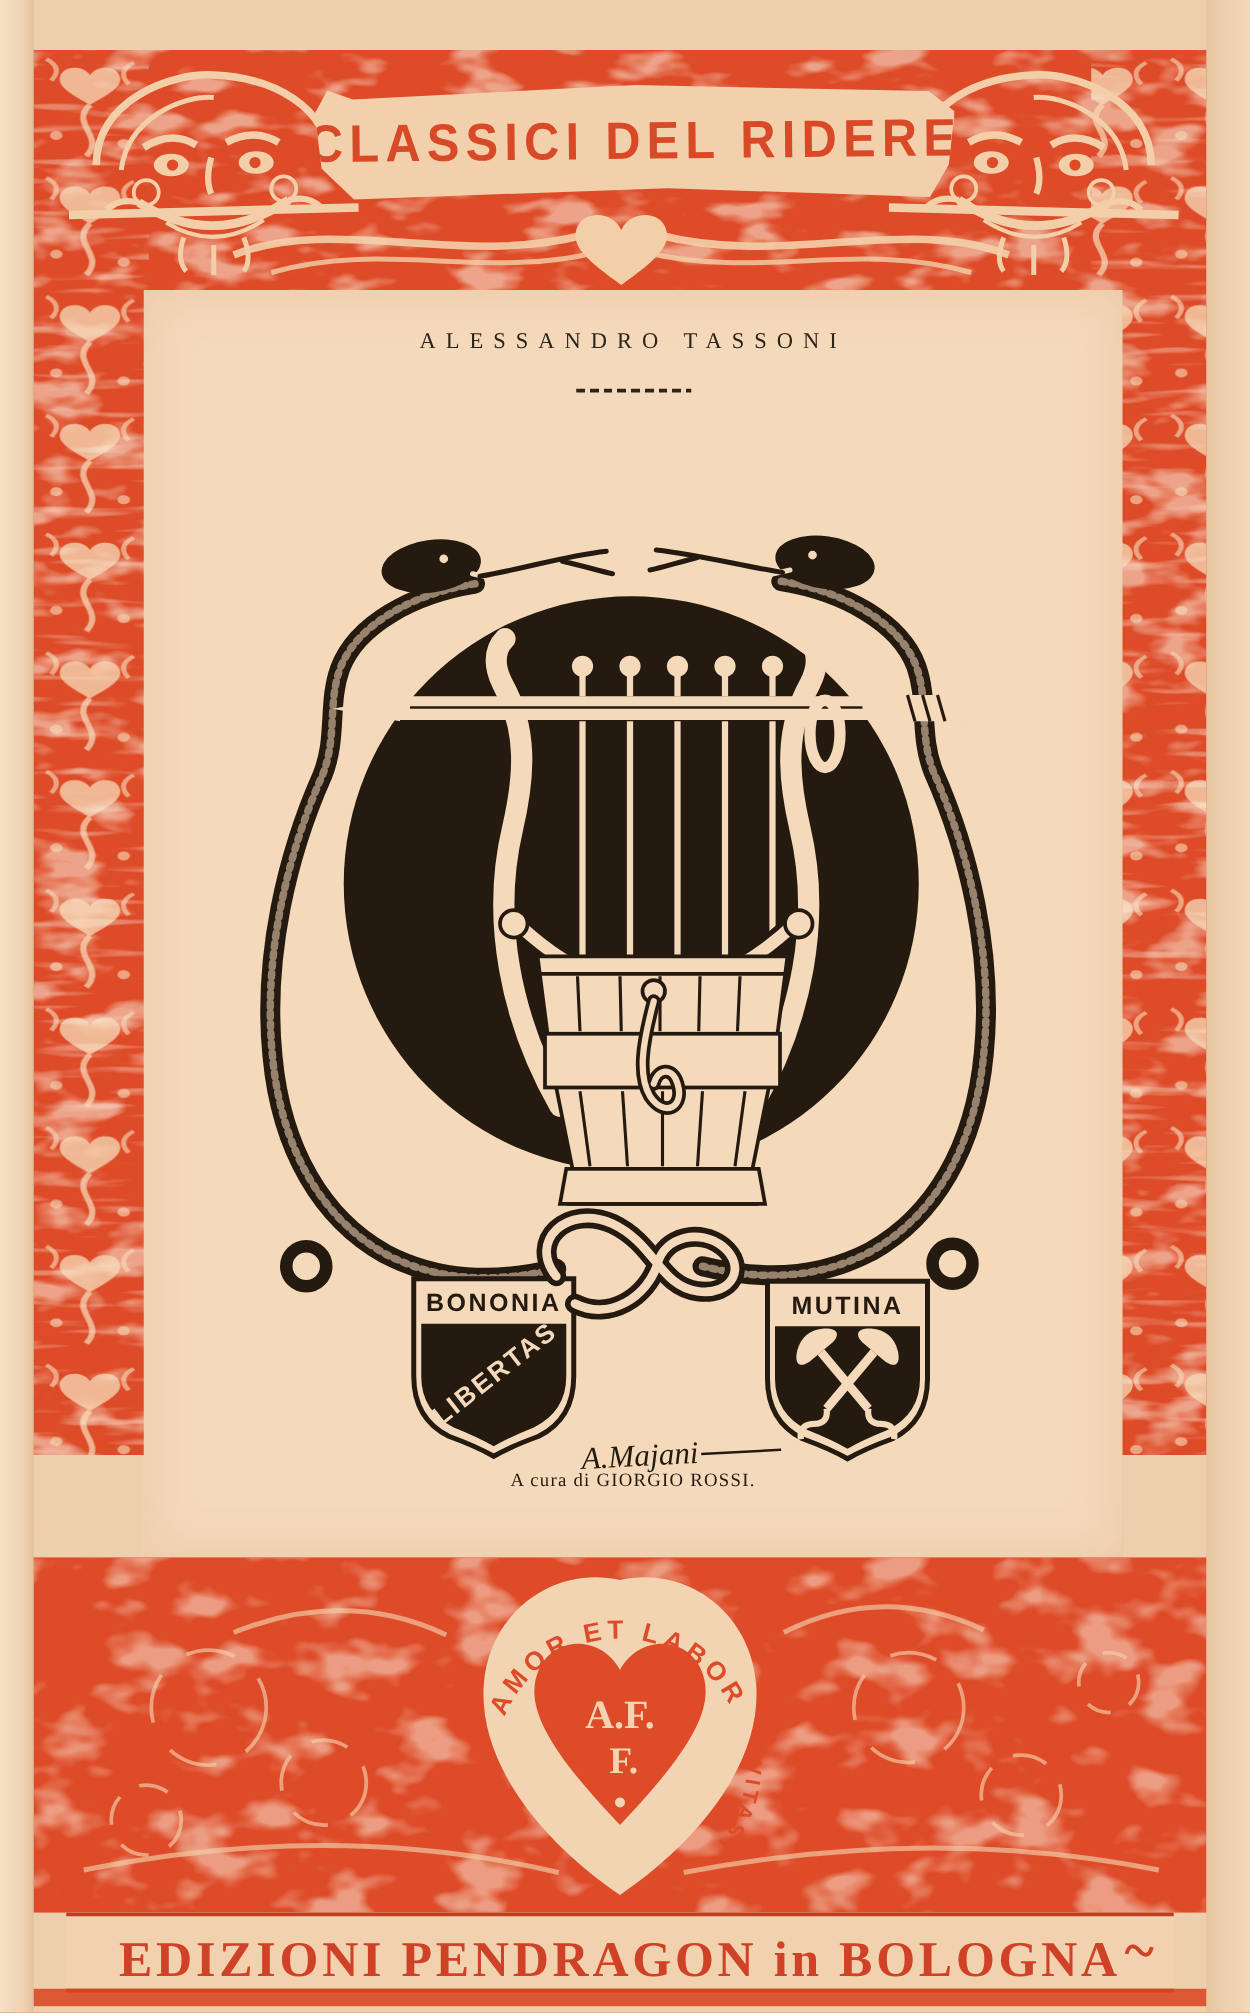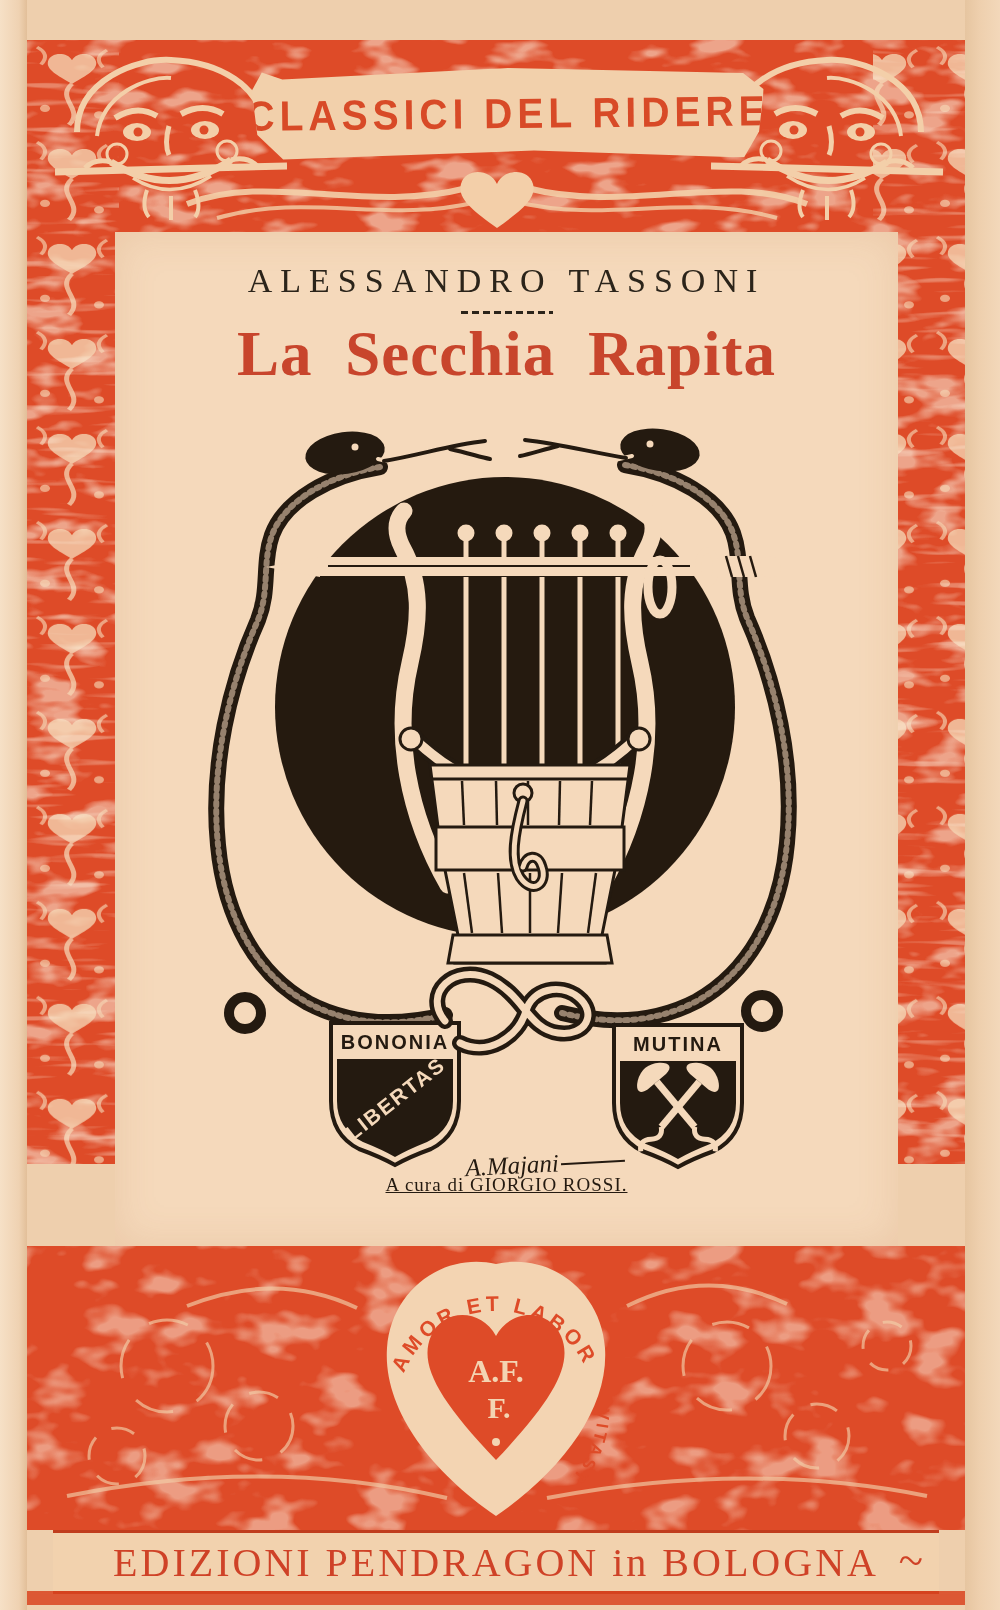--- a/index.html
+++ b/index.html
@@ -27,43 +27,43 @@
   .ribbon-text{font-family:"Liberation Sans",sans-serif;font-weight:bold;
     font-size:39px;letter-spacing:5px;color:#d84a27;white-space:nowrap;
     transform:scaleY(1.08);}
   
   .wingband{position:absolute;left:120px;top:118px;width:700px;height:78px;}
   
   .panel{position:absolute;left:88px;top:192px;width:783px;height:1014px;
     background:#f5d9bb;
     box-shadow:inset 0 0 40px rgba(190,120,70,.18);}
   .author{position:absolute;left:0;top:30px;width:100%;text-align:center;
-    font-size:34px;letter-spacing:8px;color:#2b241a;white-space:nowrap;}
+    font-size:18px;letter-spacing:8px;color:#2b241a;white-space:nowrap;}
   .divider{position:absolute;left:50%;top:79px;width:92px;height:3px;margin-left:-46px;
     background:repeating-linear-gradient(90deg,#2b241a 0 7px,transparent 7px 11px);}
   .title{position:absolute;left:0;top:86px;width:100%;text-align:center;
     font-size:63px;font-weight:bold;color:#c8452c;letter-spacing:1px;
     word-spacing:16px;white-space:nowrap;}
   .emblem{position:absolute;left:35px;top:183px;}
   .signature{position:absolute;left:315px;top:918px;width:230px;text-align:center;
     font-style:italic;font-size:25px;color:#241a10;transform:rotate(-3deg);}
   .sig-flourish{display:inline-block;width:64px;border-bottom:2px solid #241a10;
     margin-left:2px;vertical-align:6px;}
   .credits{position:absolute;left:0;top:940px;width:100%;text-align:center;
     color:#241a10;}
-  .credit-line{font-size:19px;line-height:26px;letter-spacing:1px;text-decoration:underline;}
+  .credit-line{font-size:15px;line-height:26px;letter-spacing:1px;}
   
   .bottom-band{position:absolute;left:0;top:1206px;width:938px;height:284px;
     background:#de4b28;overflow:hidden;}
   .band-tex{position:absolute;left:0;top:0;width:100%;height:100%;}
   .pub-mark{position:absolute;left:334px;top:4px;}
   
   .pub-banner{position:absolute;left:26px;top:1490px;width:886px;height:58px;
     background:#f2d2ae;border-top:3px solid #c03d1e;border-bottom:3px solid #c03d1e;
-    display:flex;align-items:center;justify-content:center;}
+    display:flex;align-items:flex-end;justify-content:center;font-weight:bold;}
   .pub-text{font-size:40px;letter-spacing:3px;color:#cf4227;white-space:nowrap;}
   .flourish{position:absolute;right:16px;top:2px;font-size:44px;color:#cf4227;
     transform:rotate(8deg);font-family:"Liberation Serif",serif;}
   .pub-underbar{position:absolute;left:0;top:1551px;width:938px;height:14px;
     background:#d8431f;opacity:.85;}
   
   text{font-family:"Liberation Sans",sans-serif;}
   .shield-name{font-size:20px;font-weight:bold;letter-spacing:2px;fill:#241a10;}
   .shield-motto{font-size:21px;font-weight:bold;letter-spacing:2px;fill:#f5d9bb;}
   .arc-text{font-size:21px;font-weight:bold;letter-spacing:4px;fill:#de4b28;}
@@ -147,21 +147,20 @@
       <path d="M660,46 C580,14 480,56 380,30" stroke="#f3cfa9" stroke-width="6" fill="none" opacity=".9"></path>
       <path d="M630,60 C540,34 460,66 370,44" stroke="#f3cfa9" stroke-width="4" fill="none" opacity=".8"></path>
       <g>
         <path d="M350,26 C343,10 318,10 314,26 C310,40 325,52 350,70 C375,52 390,40 386,26 C382,10 357,10 350,26 Z" fill="#f3cfa9"></path>
       </g>
     </svg>
 
     <div class="panel">
       <div class="author">ALESSANDRO TASSONI</div>
       <div class="divider"></div>
-      <div class="title">La Secchia Rapita</div>
 
       <svg class="emblem" width="710" height="760" viewBox="0 0 710 760">
 
         <g stroke-linecap="round">
           <path d="M230,52 C180,60 135,85 122,120 C112,148 120,175 108,205 C80,268 60,350 68,430 C75,505 108,560 158,588 C200,610 245,612 295,600" stroke="#241a10" stroke-width="16" fill="none"></path>
           <path d="M230,52 C180,60 135,85 122,120 C112,148 120,175 108,205 C80,268 60,350 68,430 C75,505 108,560 158,588 C200,610 245,612 295,600" stroke="#f5d9bb" stroke-width="6" fill="none" stroke-dasharray="3 5" opacity=".55"></path>
           <circle cx="95" cy="598" r="16" stroke="#241a10" stroke-width="10" fill="none"></circle>
           <ellipse cx="195" cy="38" rx="40" ry="21" fill="#241a10" transform="rotate(-8 195 38)"></ellipse>
           <circle cx="205" cy="32" r="3.5" fill="#f5d9bb"></circle>
           <path d="M228,44 L254,50" stroke="#f5d9bb" stroke-width="4"></path>

